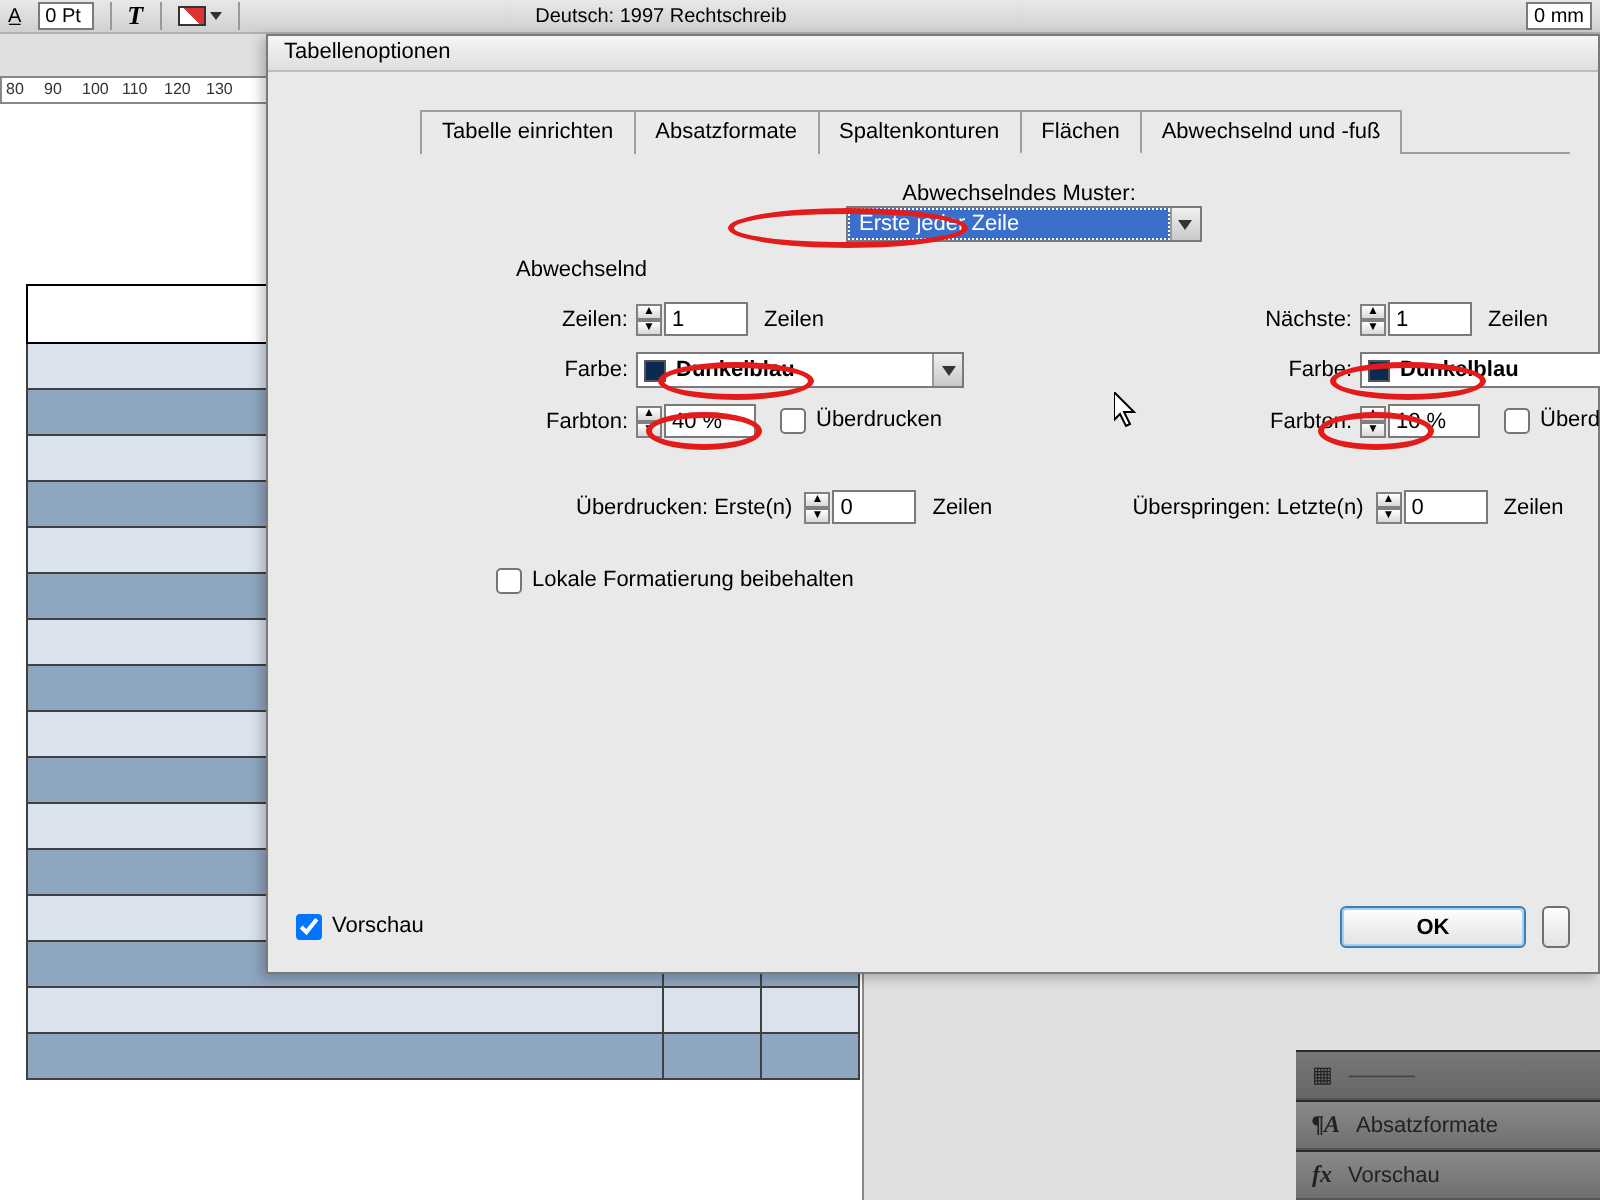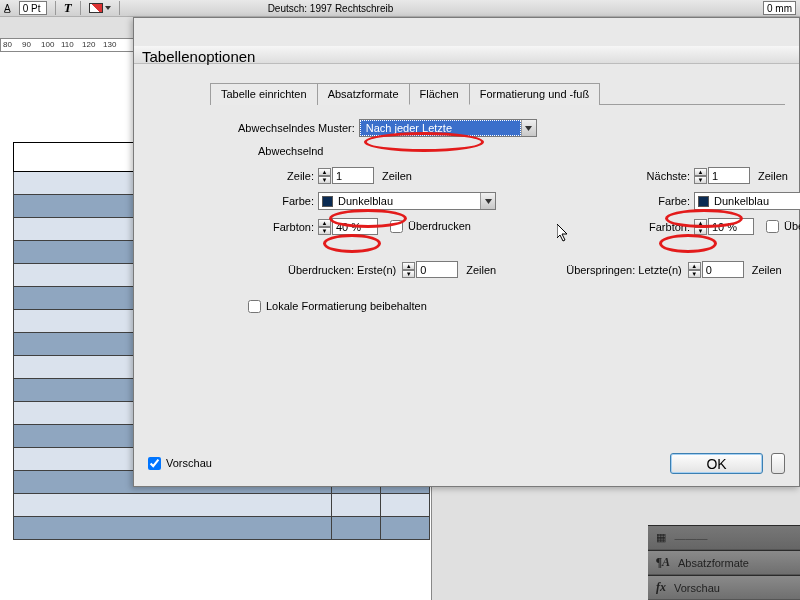--- a/index.html
+++ b/index.html
@@ -21,21 +21,21 @@
   
   .bg-area { position: absolute; top: 52px; left: 0; width: 432px; height: 548px; background: #fff; border-right: 1px solid #888; z-index: 1; }
   .bg-table { position: absolute; top: 90px; left: 13px; width: 417px; border-collapse: collapse; }
   .bg-table th { border: 1px solid #000; background: #fff; padding: 4px 6px; font-weight: bold; font-size: 17px; text-align: center; height: 28px; }
   .bg-table td { border: 1px solid #404040; height: 23px; }
   .bg-table tr:nth-child(odd) td { background: #8fa6c0; }
   .bg-table tr:nth-child(even) td { background: #dae2ed; }
 
   
   .dialog { position: absolute; top: 17px; left: 133px; width: 667px; height: 470px; background: #e9e9e9; border: 1px solid #7a7a7a; z-index: 10; box-shadow: -2px 2px 6px rgba(0,0,0,0.25); }
-  .dlg-title { height: 18px; background: linear-gradient(#f6f6f6, #dedede); border-bottom: 1px solid #bcbcbc; padding: 2px 8px; font-size: 15px; margin-top: 28px; }
+  .dlg-title { height: 18px; background: linear-gradient(#f6f6f6, #dedede); border-bottom: 1px solid #bcbcbc; padding: 2px 8px; font-size: 11px; }
   .dlg-body { padding: 12px 14px 0 14px; position: relative; height: 420px; margin-left: 40px; }
 
   
   .tabs { display: flex; border-bottom: 1px solid #9e9e9e; margin: 6px 0 14px 22px; }
   .tab { padding: 4px 10px; border: 1px solid #9e9e9e; border-bottom: none; background: #eaeaea; margin-right: -1px; cursor: pointer; position: relative; top: 1px; }
   .tab.active { background: #e9e9e9; top: 1px; border-bottom: 1px solid #e9e9e9; z-index:2; }
 
   
   .row { display: flex; align-items: center; margin-bottom: 8px; }
   .label { text-align: right; padding-right: 4px; }
@@ -51,33 +51,33 @@
   .spinner button { width: 13px; height: 8px; border: 1px solid #808080; background: linear-gradient(#fff,#d8d8d8); padding: 0; font-size: 6px; line-height: 4px; cursor:pointer; display:flex; align-items:center; justify-content:center; }
   input[type=text].num { width: 42px; height: 17px; border: 1px solid #7a7a7a; padding: 1px 3px; font-size: 11px; }
   input[type=text].numw { width: 46px; }
 
   .dropdown { display: inline-flex; align-items: center; border: 1px solid #7a7a7a; background: #fff; height: 18px; cursor:pointer; }
   .dropdown .dd-text { padding: 1px 5px; flex: 1; }
   .dropdown .dd-btn { width: 15px; height: 16px; background: linear-gradient(#f0f0f0,#c8c8c8); border-left: 1px solid #9a9a9a; display:flex; align-items:center; justify-content:center; }
   .dropdown .dd-btn svg { width:7px; height:5px; }
   .dd-selected { background: #3a6fcb; color: #fff; border:1px dotted #fff; }
   .dd-muster { width: 178px; }
-  .dd-color { width: 178px; }
+  .dd-color { width: 164px; font-weight: bold; }
   .dd-color .swatch-sq { width:11px; height:11px; background:#0a2a52; border:1px solid #555; margin-left:3px; flex-shrink:0; }
 
   .chk { display:inline-flex; align-items:flex-start; gap:5px; }
   .chk input { width:13px; height:13px; }
 
   .red-ring { position: absolute; border: 3px solid #e31b1b; border-radius: 50%; pointer-events: none; z-index: 50; }
 
   .cursor { position:absolute; z-index:60; width:14px; height:20px; }
 
   
   .dlg-bottom { position:absolute; bottom:12px; left:14px; right:14px; display:flex; align-items:center; justify-content:space-between; }
-  .btn { min-width: 93px; height: 21px; border: 1px solid #707070; border-radius: 3px; background: linear-gradient(#fefefe,#e3e3e3); cursor:pointer; font-size:14px; }
+  .btn { min-width: 93px; height: 21px; border: 1px solid #707070; border-radius: 3px; background: linear-gradient(#fefefe,#e3e3e3); cursor:pointer; font-size:11px;font-weight:bold; }
   .btn.primary { border: 1px solid #3c7fb1; box-shadow: 0 0 0 1px #a5d0f3 inset; }
 
   
   .panels { position:absolute; right:0; bottom:0; width:152px; z-index:2; background:#3b3b3b; color:#ddd; }
   .panel-row { height:25px; border-top:1px solid #2b2b2b; border-bottom:1px solid #555; display:flex; align-items:center; padding:0 8px; gap:8px; background:linear-gradient(#8a8a8a,#6f6f6f); color:#222; font-size:11px;}
   .panel-row .pi { font-style:italic; font-family:serif; font-weight:bold; font-size:12px; }
   .panel-row.top { background: linear-gradient(#777,#666); }
 </style>
 </head>
 <body>
@@ -217,45 +217,46 @@
     </div>
 </div>
 
 <div class="dialog">
   <div class="dlg-title">Tabellenoptionen</div>
   <div class="dlg-body">
 
     <div class="tabs">
       <div class="tab">Tabelle einrichten</div>
       <div class="tab">Absatzformate</div>
+      <div class="tab">Spaltenkonturen</div>
       <div class="tab active">Flächen</div>
-      <div class="tab">Formatierung und -fuß</div>
+      <div class="tab">Abwechselnd und -fuß</div>
     </div>
 
     <div class="fieldset-container">
 
-      <div class="row" style="margin-left:28px;">
+      <div class="row" style="margin-left:28px;flex-direction:column;">
         <span class="label">Abwechselndes Muster:</span>
         <div class="dropdown dd-muster">
-          <span class="dd-text dd-selected">Nach jeder Letzte</span>
+          <span class="dd-text dd-selected">Erste jeder Zeile</span>
           <span class="dd-btn">
               <svg viewBox="0 0 7 5">
                 <polygon points="0,0 7,0 3.5,5" fill="#333"></polygon>
               </svg>
             </span>
         </div>
       </div>
 
       <div class="group-label">Abwechselnd</div>
 
       <div class="two-col">
 
         <div class="col">
           <div class="row">
-            <span class="label">Zeile:</span>
+            <span class="label">Zeilen:</span>
             <span class="spinner">
                 <button>▲</button>
                 <button>▼</button>
               </span>
             <input type="text" class="num" value="1" style="">
             <span style="margin-left:8px">Zeilen</span>
           </div>
           <div class="row">
             <span class="label">Farbe:</span>
             <div class="dropdown dd-color">

